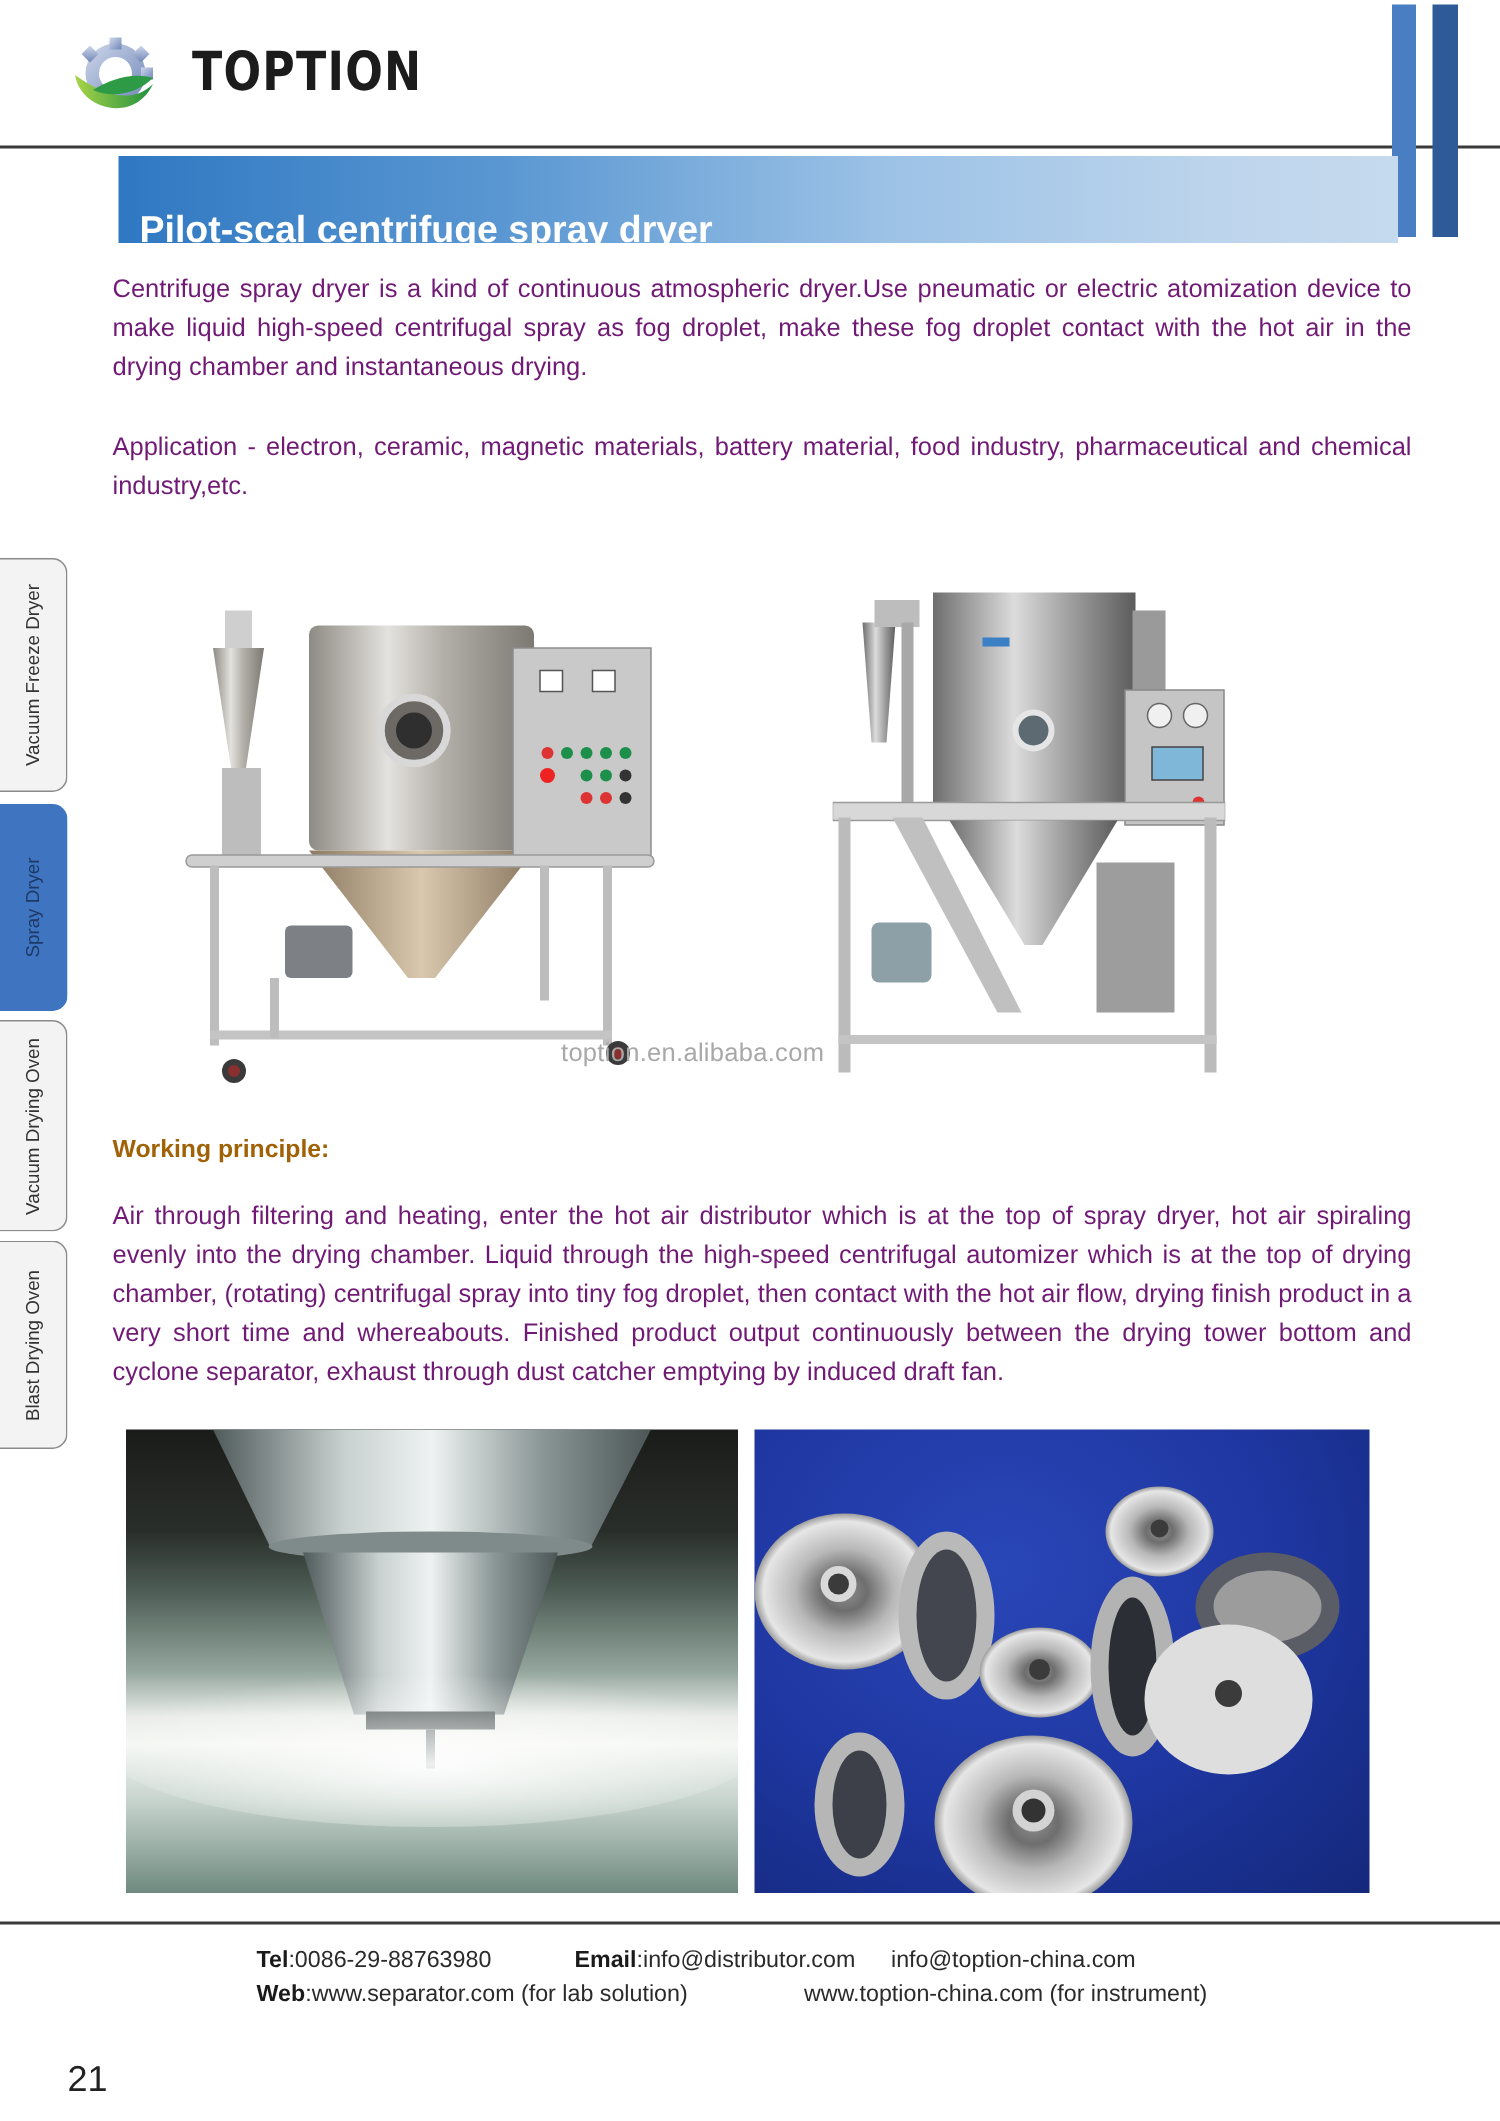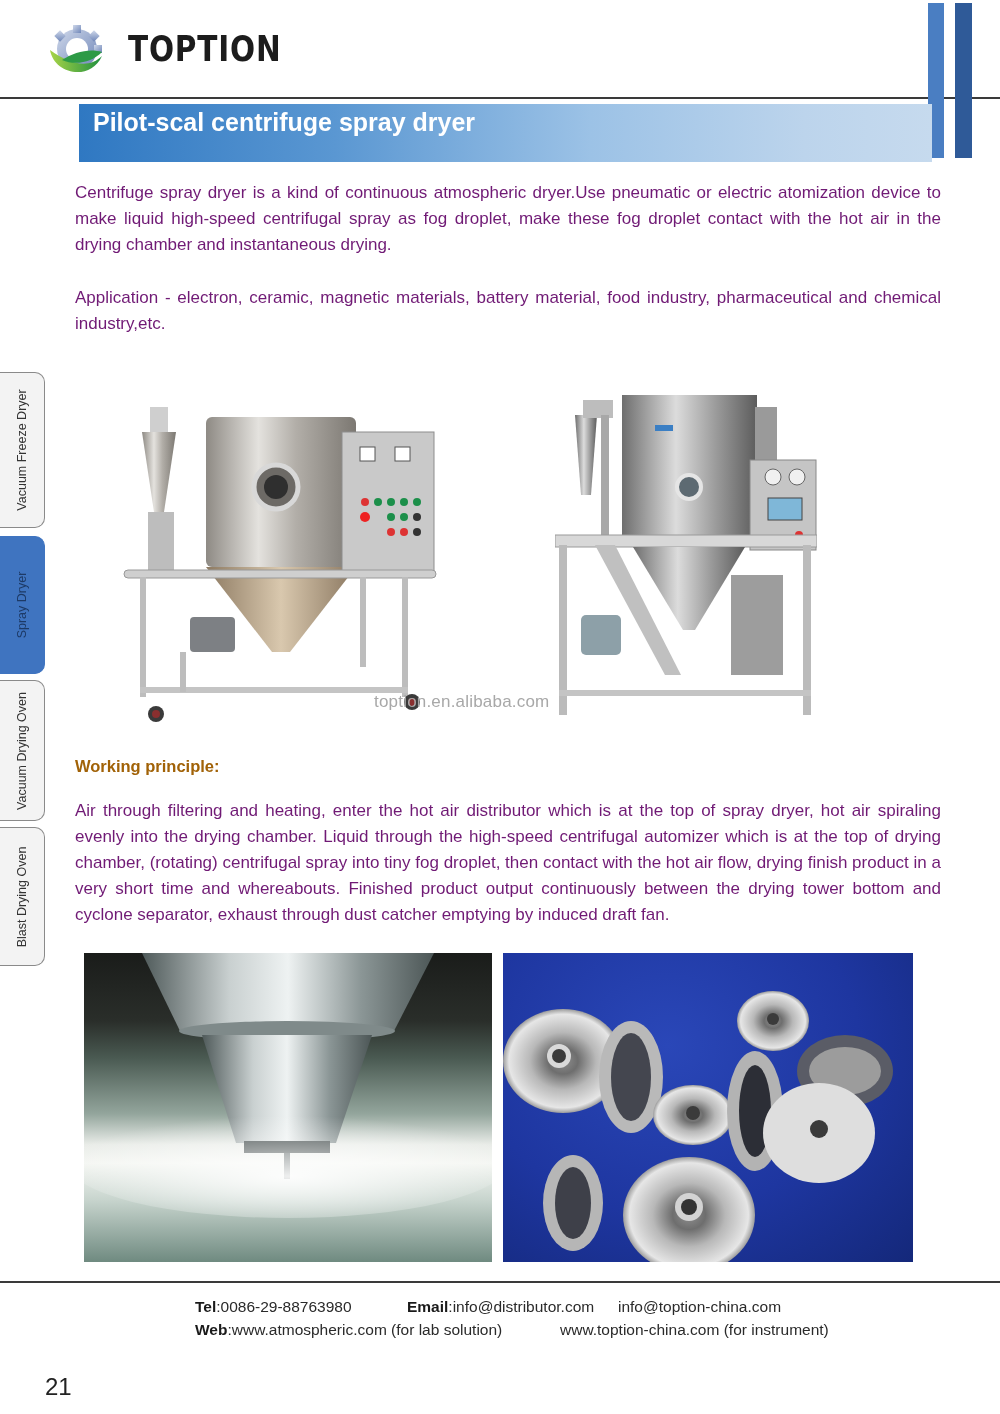--- a/index.html
+++ b/index.html
@@ -8,21 +8,21 @@
 
   
   .logo { position: absolute; left: 46px; top: 22px; width: 62px; height: 58px; }
   .brand { position: absolute; left: 128px; top: 28px; font-family: "DejaVu Sans", sans-serif; font-weight: bold; font-size: 36px; letter-spacing: 1px; color: #1c1c1c; transform: scaleX(0.82); transform-origin: left top; }
   .rule-top { position: absolute; left: 0; top: 97px; width: 1000px; height: 2px; background: #3a3a3a; }
   .bar1 { position: absolute; left: 928px; top: 3px; width: 16px; height: 155px; background: #4a7ec2; }
   .bar2 { position: absolute; left: 955px; top: 3px; width: 17px; height: 155px; background: #2f5a98; }
 
   .title-band { position: absolute; left: 79px; top: 104px; width: 853px; height: 58px;
     background: linear-gradient(90deg, #2f78c2 0%, #5a97d2 30%, #9cc2e6 60%, #bcd4ec 85%, #c6daee 100%); }
-  .title-text { position: absolute; left: 14px; top: 4px; font-size: 25px; font-weight: bold; color: #ffffff; }
+  .title-text { position: absolute; left: 14px; top: 35px; font-size: 25px; font-weight: bold; color: #ffffff; }
 
   
   .para { position: absolute; left: 75px; width: 866px; font-size: 17px; line-height: 26px; text-align: justify; color: #701a75; }
   .p1 { top: 180px; }
   .p2 { top: 285px; }
   .wp-head { position: absolute; left: 75px; top: 757px; font-size: 16.5px; font-weight: bold; color: #a16207; }
   .p3 { top: 798px; }
 
   
   .tab { position: absolute; left: -8px; width: 53px; border: 1px solid #8a8a8a; border-left: none; border-radius: 0 10px 10px 0; background: #f3f3f3; }
@@ -39,21 +39,21 @@
   .photo-1 { left: 120px; top: 372px; width: 320px; height: 360px; background: #fff; }
   .photo-2 { left: 555px; top: 385px; width: 262px; height: 335px; background: #fff; }
   .watermark { position: absolute; left: 374px; top: 692px; font-size: 17px; color: #a8a8a8; letter-spacing: 0.2px; }
   .photo-3 { left: 84px; top: 953px; width: 408px; height: 309px;
     background: linear-gradient(180deg, #1a1c1a 0%, #2a2e2a 22%, #4a5a52 34%, #93a59c 52%, #e9ece8 62%, #f4f6f2 68%, #c7d4cd 80%, #6f8a80 100%); }
   .photo-4 { left: 503px; top: 953px; width: 410px; height: 309px;
     background: radial-gradient(ellipse at 40% 30%, #2a47b8 0%, #1e36a0 55%, #14287a 100%); }
 
   
   .rule-bottom { position: absolute; left: 0; top: 1281px; width: 1000px; height: 2px; background: #3a3a3a; }
-  .foot { position: absolute; font-size: 15.5px; color: #2a2a2a; white-space: nowrap; margin-left: 24px; }
+  .foot { position: absolute; font-size: 15.5px; color: #2a2a2a; white-space: nowrap; }
   .foot b { font-weight: bold; color: #1a1a1a; }
   .f-tel { left: 171px; top: 1298px; }
   .f-email { left: 383px; top: 1298px; }
   .f-email2 { left: 594px; top: 1298px; }
   .f-web { left: 171px; top: 1321px; }
   .f-web2 { left: 536px; top: 1321px; }
   .page-num { position: absolute; left: 45px; top: 1373px; font-size: 24px; color: #222; }
 </style>
 </head>
 <body>
@@ -261,16 +261,16 @@
         <circle cx="186" cy="254" r="14" fill="#d3d3d3"></circle>
         <circle cx="186" cy="254" r="8" fill="#333"></circle>
     </g>
   </svg>
 </div>
 
 <div class="rule-bottom"></div>
 <div class="foot f-tel"><b>Tel</b><span>:0086-29-88763980</span></div>
 <div class="foot f-email"><b>Email</b><span>:info@distributor.com</span></div>
 <div class="foot f-email2">info@toption-china.com</div>
-<div class="foot f-web"><b>Web</b><span>:www.atmospheric.com (for lab solution)</span></div>
+<div class="foot f-web"><b>Web</b><span>:www.separator.com (for lab solution)</span></div>
 <div class="foot f-web2">www.toption-china.com (for instrument)</div>
 
 <div class="page-num">21</div>
 
 </body></html>

